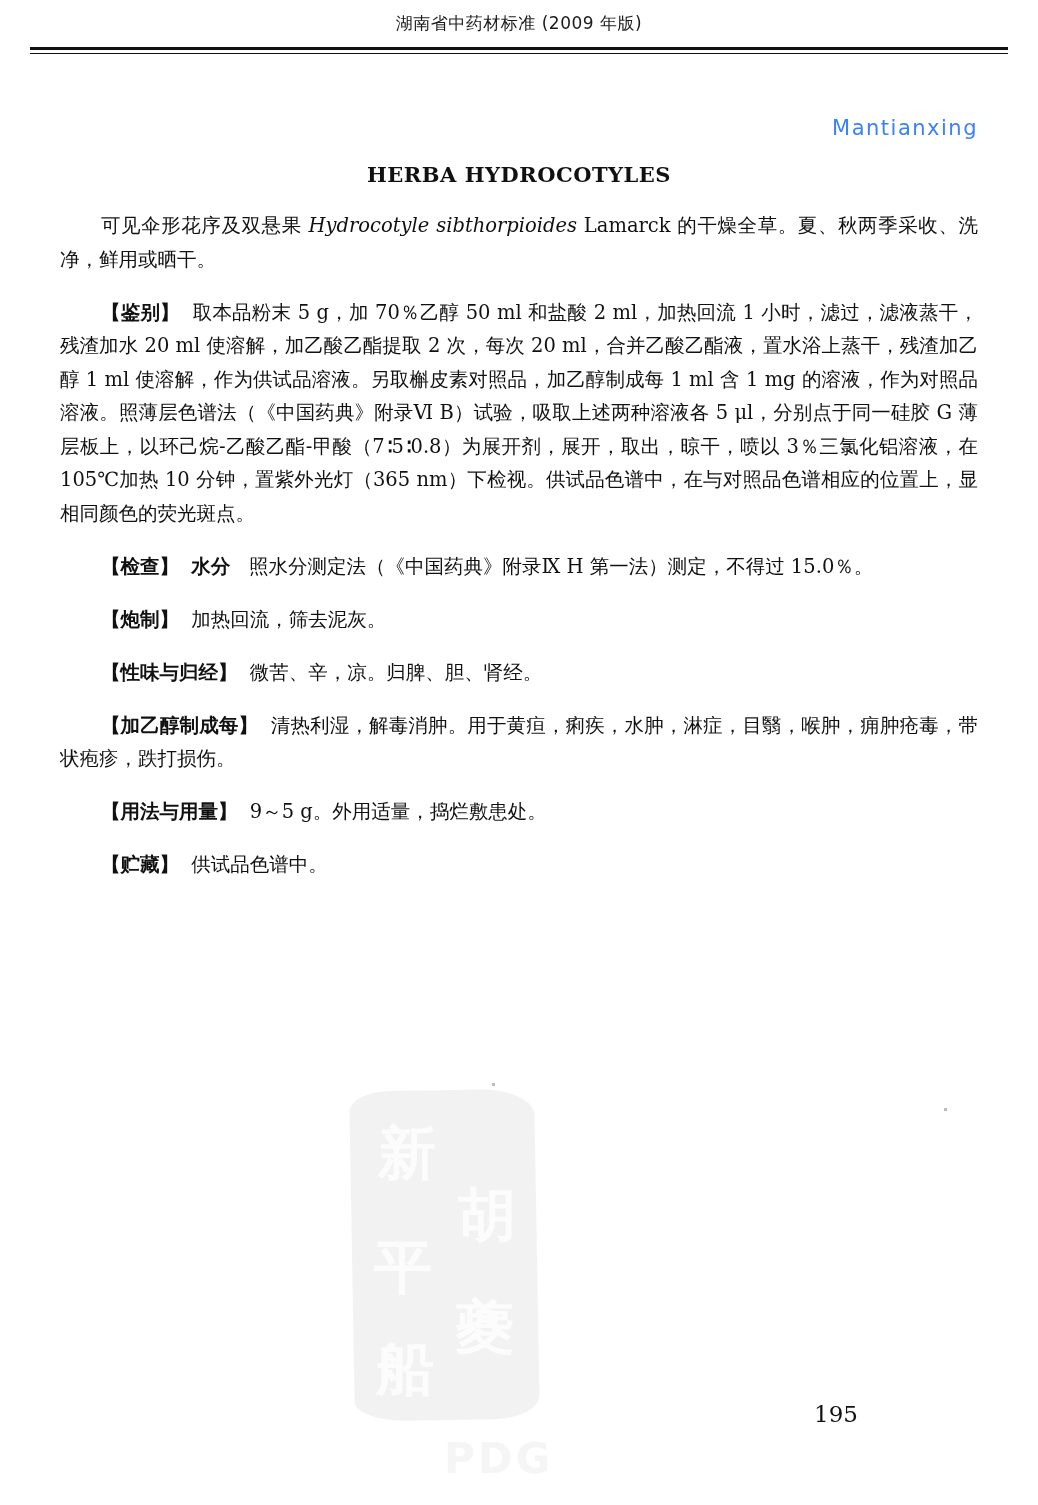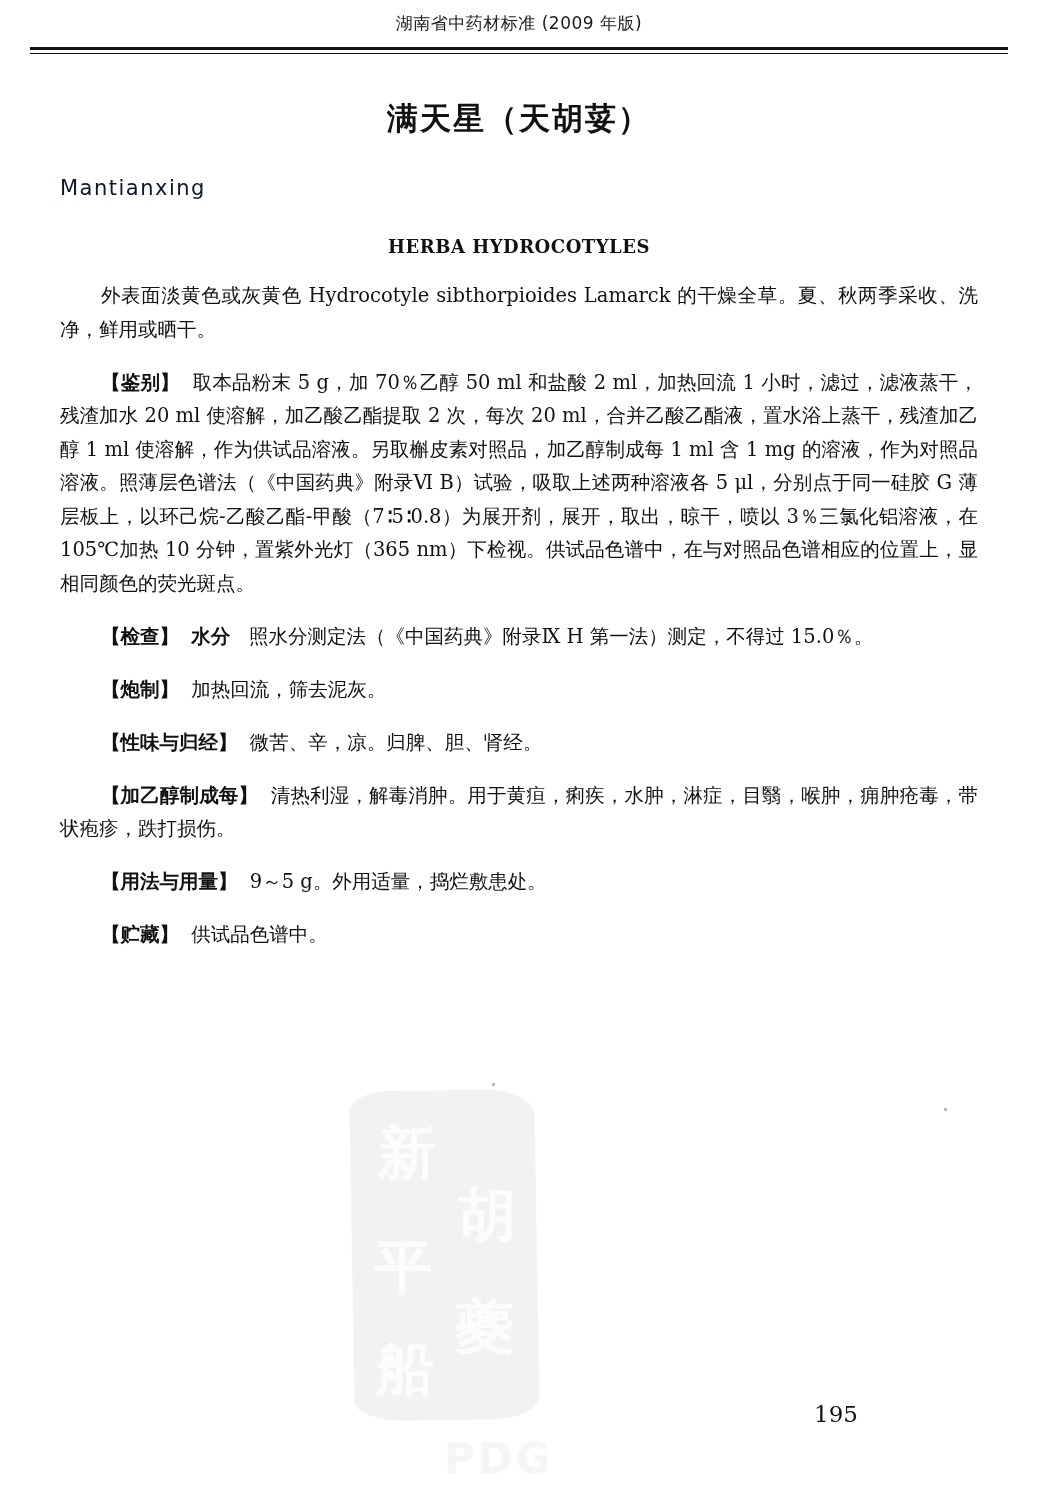--- a/index.html
+++ b/index.html
@@ -54,32 +54,32 @@
   }
   .title {
     text-align: center;
     font-size: 31px;
     font-weight: bold;
     letter-spacing: 2px;
     margin-top: 18px;
     font-family: "DejaVu Sans", "Liberation Sans", sans-serif;
   }
   .pinyin {
-    text-align: left;
+    text-align: right;
     font-size: 21px;
     margin-top: 36px;
     letter-spacing: 1.5px;
     font-family: "DejaVu Sans", "Liberation Sans", sans-serif;
-    color: #0f172a;
+    color: #3b82f6;
   }
   .latin {
     text-align: center;
-    font-size: 18px;
-    font-weight: bold;
-    margin-top: 36px;
+    font-size: 21px;
+    font-weight: bold;
+    margin-top: 22px;
     letter-spacing: 0.5px;
     font-family: "DejaVu Serif", "Liberation Serif", serif;
   }
   .body-text {
     margin-top: 22px;
     font-size: 19.5px;
     line-height: 1.72;
     text-align: justify;
     text-justify: inter-character;
   }
@@ -93,20 +93,21 @@
   }
   .indent {
     text-indent: 2.1em;
   }
   .label {
     font-weight: bold;
     font-family: "DejaVu Sans", "Liberation Sans", sans-serif;
     letter-spacing: 0;
   }
   .sci-name {
+    font-style: italic;
     font-family: "DejaVu Serif", "Liberation Serif", serif;
   }
   .page-number {
     position: absolute;
     right: 62px;
     bottom: 78px;
     font-size: 23px;
     font-family: "DejaVu Serif", "Liberation Serif", serif;
   }
   
@@ -159,25 +160,24 @@
 <body>
 
 <div class="page">
 
   <div class="running-head">湖南省中药材标准 (2009 年版)</div>
   <div class="head-rule"></div>
   <div class="head-rule thin"></div>
 
   <div class="content">
 
-    <div class="title">满天星（天胡荽）</div>
     <div class="pinyin">Mantianxing</div>
     <div class="latin">HERBA HYDROCOTYLES</div>
 
-    <p class="body-text indent"><span>外表面淡黄色或灰黄色 </span><span class="sci-name">Hydrocotyle sibthorpioides</span><span> Lamarck 的干燥全草。夏、秋两季采收、洗净，鲜用或晒干。</span></p>
+    <p class="body-text indent"><span>可见伞形花序及双悬果 </span><span class="sci-name">Hydrocotyle sibthorpioides</span><span> Lamarck 的干燥全草。夏、秋两季采收、洗净，鲜用或晒干。</span></p>
 
 
     <p class="para indent"><span class="label">【鉴别】</span>&nbsp;&nbsp;<span>取本品粉末 5 g，加 70％乙醇 50 ml 和盐酸 2 ml，加热回流 1 小时，滤过，滤液蒸干，残渣加水 20 ml 使溶解，加乙酸乙酯提取 2 次，每次 20 ml，合并乙酸乙酯液，置水浴上蒸干，残渣加乙醇 1 ml 使溶解，作为供试品溶液。另取槲皮素对照品，加乙醇制成每 1 ml 含 1 mg 的溶液，作为对照品溶液。照薄层色谱法（《中国药典》附录Ⅵ B）试验，吸取上述两种溶液各 5 μl，分别点于同一硅胶 G 薄层板上，以环己烷-乙酸乙酯-甲酸（7∶5∶0.8）为展开剂，展开，取出，晾干，喷以 3％三氯化铝溶液，在 105℃加热 10 分钟，置紫外光灯（365 nm）下检视。供试品色谱中，在与对照品色谱相应的位置上，显相同颜色的荧光斑点。</span></p>
 
     <p class="para indent"><span class="label">【检查】</span>&nbsp;&nbsp;<span class="label">水分</span>&nbsp;&nbsp;&nbsp;<span>照水分测定法（《中国药典》附录Ⅸ H 第一法）测定，不得过 15.0％。</span></p>
 
     <p class="para indent"><span class="label">【炮制】</span>&nbsp;&nbsp;<span>加热回流，筛去泥灰。</span></p>
 
     <p class="para indent"><span class="label">【性味与归经】</span>&nbsp;&nbsp;<span>微苦、辛，凉。归脾、胆、肾经。</span></p>
 

